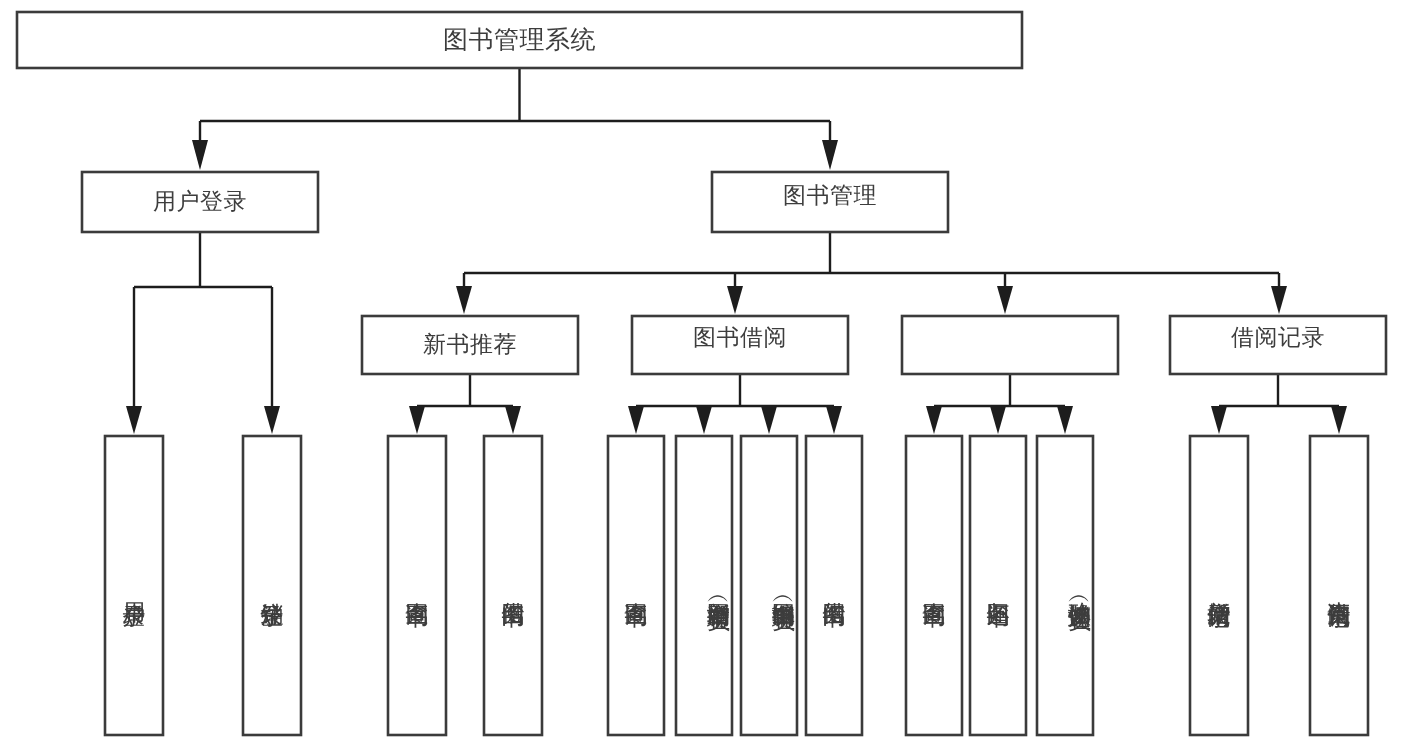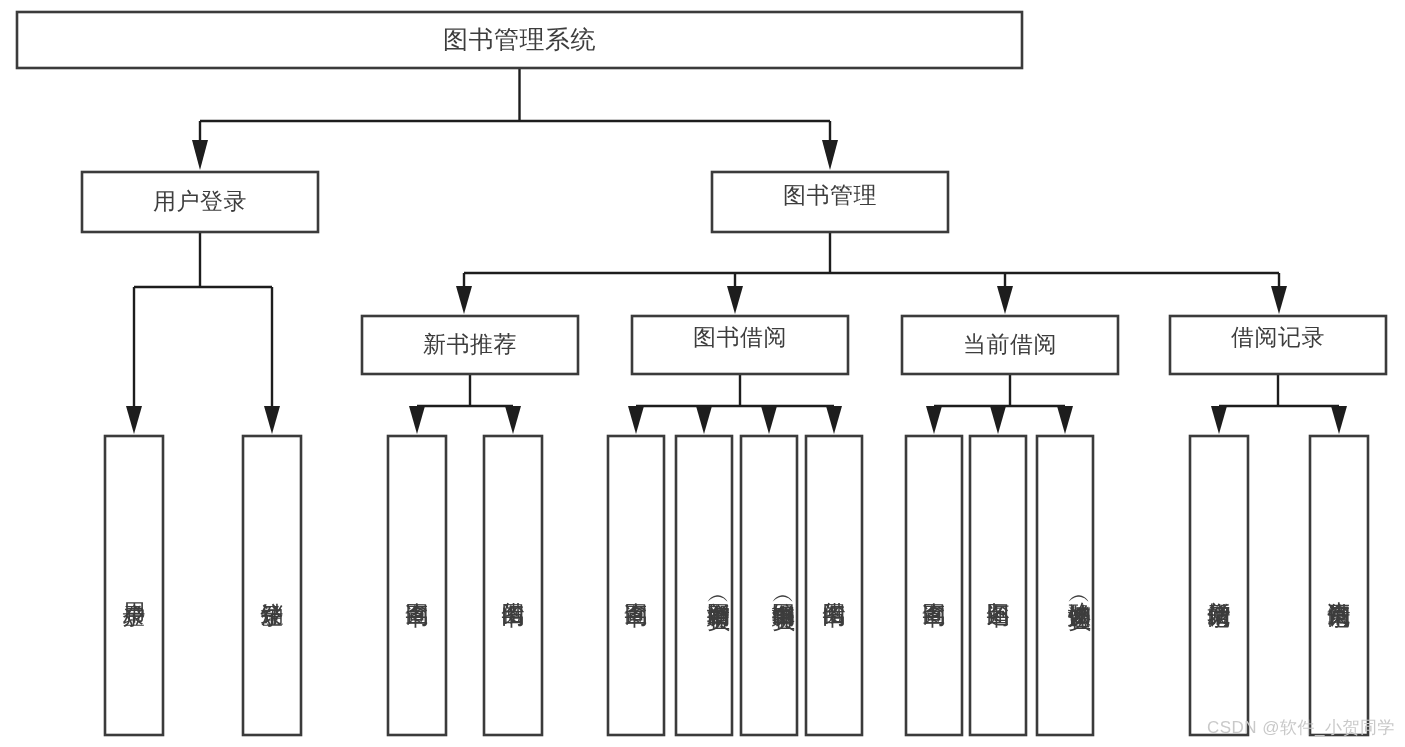--- a/index.html
+++ b/index.html
@@ -162,31 +162,29 @@
     </g>
   </svg>
 
   <div class="node-label-h" style="left:17px; top:12px; width:1005px; height:56px; font-size:25px;">图书管理系统</div>
 
   <div class="node-label-h" style="left:82px; top:172px; width:236px; height:60px;">用户登录</div>
   <div class="node-label-h" style="left:712px; top:172px; width:236px; height:48px;border-radius:11px;">图书管理</div>
 
   <div class="node-label-h" style="left:362px; top:316px; width:216px; height:58px;">新书推荐</div>
   <div class="node-label-h" style="left:632px; top:316px; width:216px; height:43px;">图书借阅</div>
-  <div class="node-label-h" style="left:902px; top:316px; width:216px; height:58px;">当前借阅</div>
   <div class="node-label-h" style="left:1170px; top:316px; width:216px; height:44px;">借阅记录</div>
 
   <div class="node-label-v" style="left:105px; top:436px; width:58px; height:299px;">用户登录</div>
   <div class="node-label-v" style="left:243px; top:436px; width:58px; height:299px;">注销登录</div>
   <div class="node-label-v" style="left:388px; top:436px; width:58px; height:299px;">查询图书</div>
   <div class="node-label-v" style="left:484px; top:436px; width:58px; height:299px;">借阅图书</div>
   <div class="node-label-v" style="left:608px; top:436px; width:56px; height:299px;">查询图书</div>
   <div class="node-label-v" style="left:676px; top:436px; width:56px; height:299px; align-items:flex-start; padding-top:6px; box-sizing:border-box;">新增图书（管理员）</div>
   <div class="node-label-v" style="left:741px; top:436px; width:56px; height:299px; align-items:flex-start; padding-top:6px; box-sizing:border-box;">编辑图书（管理员）</div>
   <div class="node-label-v" style="left:806px; top:436px; width:56px; height:299px;">借阅图书</div>
   <div class="node-label-v" style="left:906px; top:436px; width:56px; height:299px;">查询图书</div>
   <div class="node-label-v" style="left:970px; top:436px; width:56px; height:299px;">归还图书</div>
   <div class="node-label-v" style="left:1037px; top:436px; width:56px; height:299px; align-items:flex-start; padding-top:6px; box-sizing:border-box;">确认归还（管理员）</div>
   <div class="node-label-v" style="left:1190px; top:436px; width:58px; height:299px;">新增借阅记录</div>
   <div class="node-label-v" style="left:1310px; top:436px; width:58px; height:299px;">查询借阅记录</div>
 
-  <div class="watermark">CSDN @软件_小贺同学</div>
 </div>
 
 </body></html>

